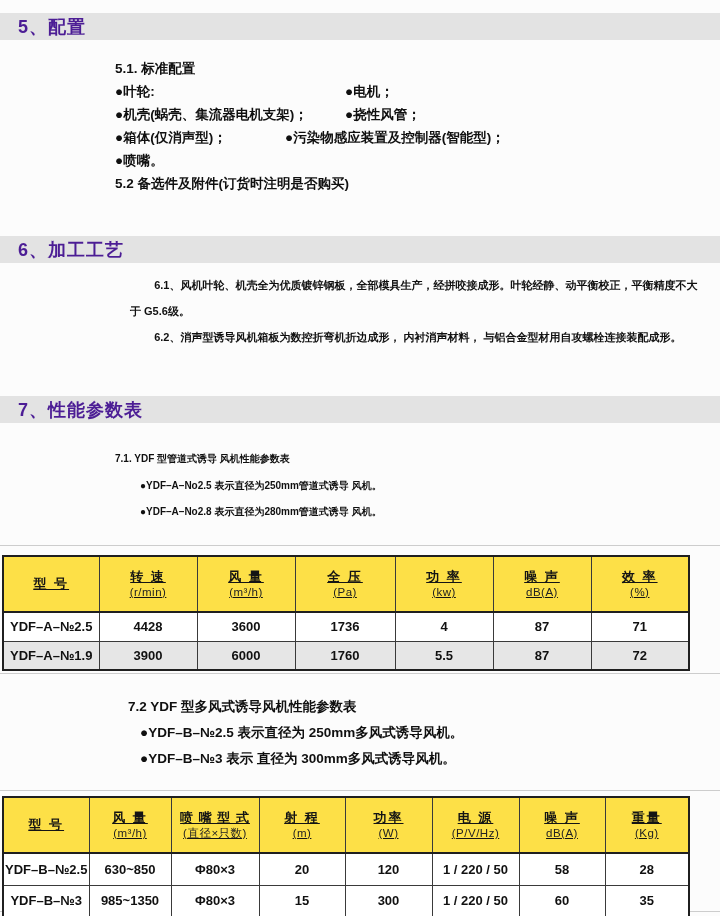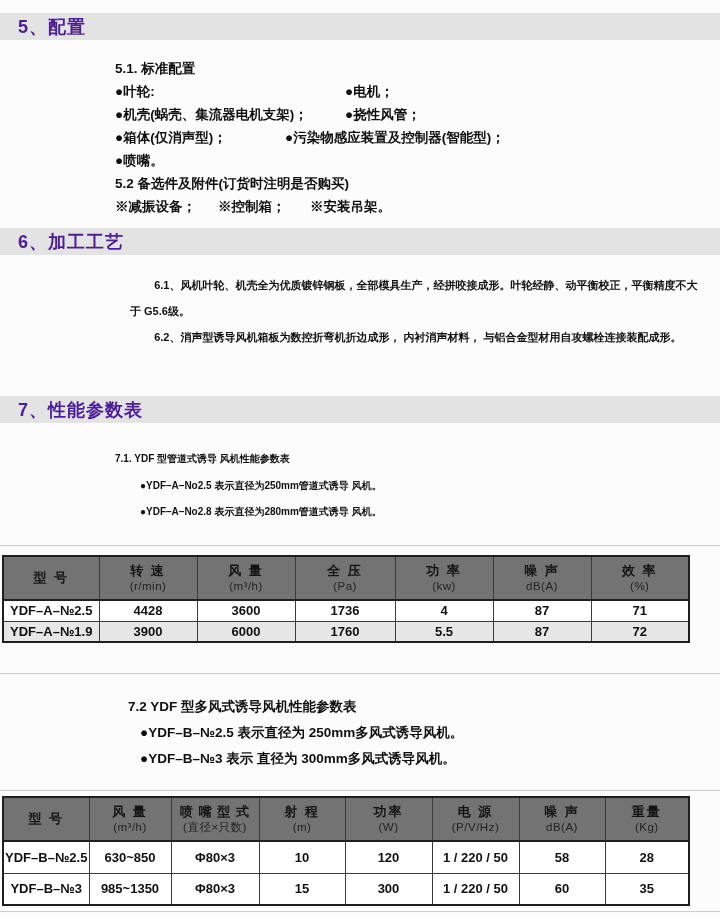--- a/index.html
+++ b/index.html
@@ -15,21 +15,21 @@
   
   .bar {
     position: absolute; left: 0; width: 720px; height: 27px;
     background: #e3e3e3;
     display: flex; align-items: center;
     padding-left: 18px;
     font-size: 18px; font-weight: bold; color: #4c1d95;
     letter-spacing: 1px;
   }
   #bar5 { top: 13px; }
-  #bar6 { top: 228px; }
+  #bar6 { top: 236px; }
   #bar7 { top: 396px; }
 
   
   .s5 {
     position: absolute; top: 57px; left: 115px; width: 560px;
     font-size: 13.5px; font-weight: 600; line-height: 23px; color: #101010;
   }
   .s5 .line { position: relative; white-space: nowrap; }
   .s5 .col2a { position: absolute; left: 230px; top: 0; }
   .s5 .col2b { position: absolute; left: 142px; top: 0; margin-left: 28px; }
@@ -64,24 +64,24 @@
     border-collapse: collapse; table-layout: fixed;
     width: 686px;
     background: #ffffff;
     border: 2px solid #1f1f1f;
   }
   table.spec th, table.spec td {
     border: 1px solid #3a3a3a;
     text-align: center; vertical-align: middle;
     overflow: hidden;
   }
-  table.spec thead tr { height: 44px; background: #737373; }
+  table.spec thead tr { height: 56px; background: #fde047; text-decoration: underline; }
   table.spec thead { border-bottom: 2px solid #1f1f1f; }
   #table1 { top: 555px; }
-  #table1 tbody tr { height: 21px; margin-left: 40px; }
+  #table1 tbody tr { height: 29px; margin-left: 40px; }
   #table2 { top: 796px; }
   #table2 tbody tr { height: 32px; }
   tr.alt { background: #e6e6e6; }
   .h1 { font-size: 13px; font-weight: bold; letter-spacing: 2px; line-height: 16px; color:#141414; }
   .h2 { font-size: 11.5px; font-weight: normal; letter-spacing: 0.5px; line-height: 14px; color:#222; }
   td.cell { font-size: 13px; font-weight: 600; color: #111; }
 </style>
 </head>
 <body>
 
@@ -100,25 +100,20 @@
     <div class="line">
       <span>●机壳(蜗壳、集流器电机支架)；</span>
       <span class="col2a">●挠性风管；</span>
     </div>
     <div class="line">
       <span>●箱体(仅消声型)；</span>
       <span class="col2b">●污染物感应装置及控制器(智能型)；</span>
     </div>
     <div class="line">●喷嘴。</div>
     <div class="line">5.2  备选件及附件(订货时注明是否购买)</div>
-    <div class="line">
-      <span>※减振设备；</span>
-      <span class="opt2">※控制箱；</span>
-      <span class="opt3">※安装吊架。</span>
-    </div>
   </div>
 
   <div class="bar" id="bar6">
     <span>6、加工工艺</span>
   </div>
 
   <div class="s6">
     <p>6.1、风机叶轮、机壳全为优质镀锌钢板，全部模具生产，经拼咬接成形。叶轮经静、动平衡校正，平衡精度不大于 G5.6级。</p>
     <p>6.2、消声型诱导风机箱板为数控折弯机折边成形， 内衬消声材料， 与铝合金型材用自攻螺栓连接装配成形。</p>
   </div>
@@ -252,21 +247,21 @@
             <div class="h1">重量</div>
             <div class="h2">(Kg)</div>
           </th>
       </tr>
     </thead>
     <tbody>
       <tr>
         <td class="cell">YDF–B–№2.5</td>
         <td class="cell">630~850</td>
         <td class="cell">Φ80×3</td>
-        <td class="cell">10</td>
+        <td class="cell">20</td>
         <td class="cell">120</td>
         <td class="cell">1 / 220 / 50</td>
         <td class="cell">58</td>
         <td class="cell">28</td>
       </tr>
       <tr>
         <td class="cell">YDF–B–№3</td>
         <td class="cell">985~1350</td>
         <td class="cell">Φ80×3</td>
         <td class="cell">15</td>

